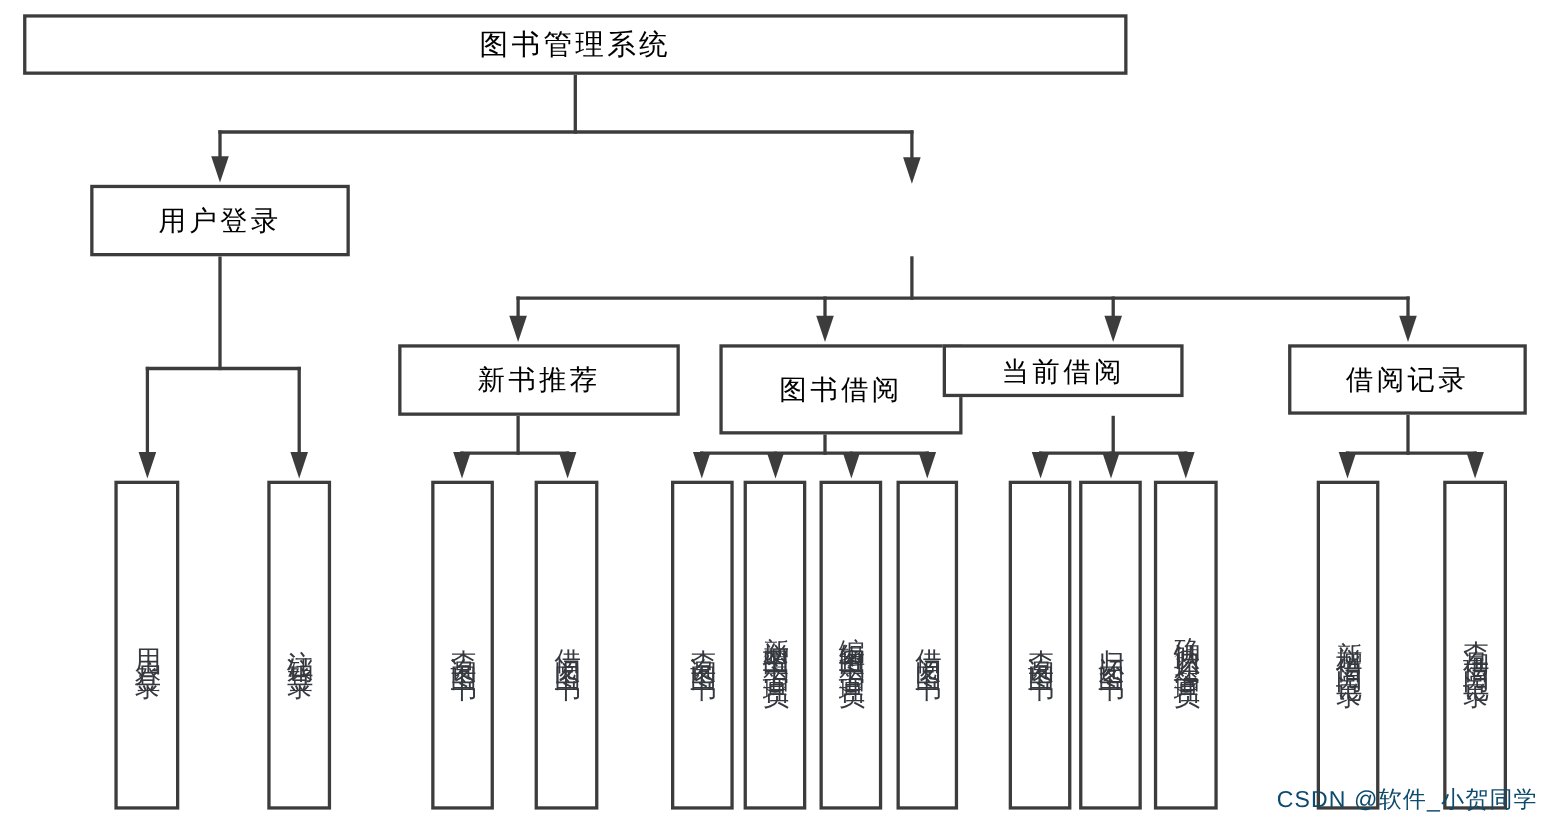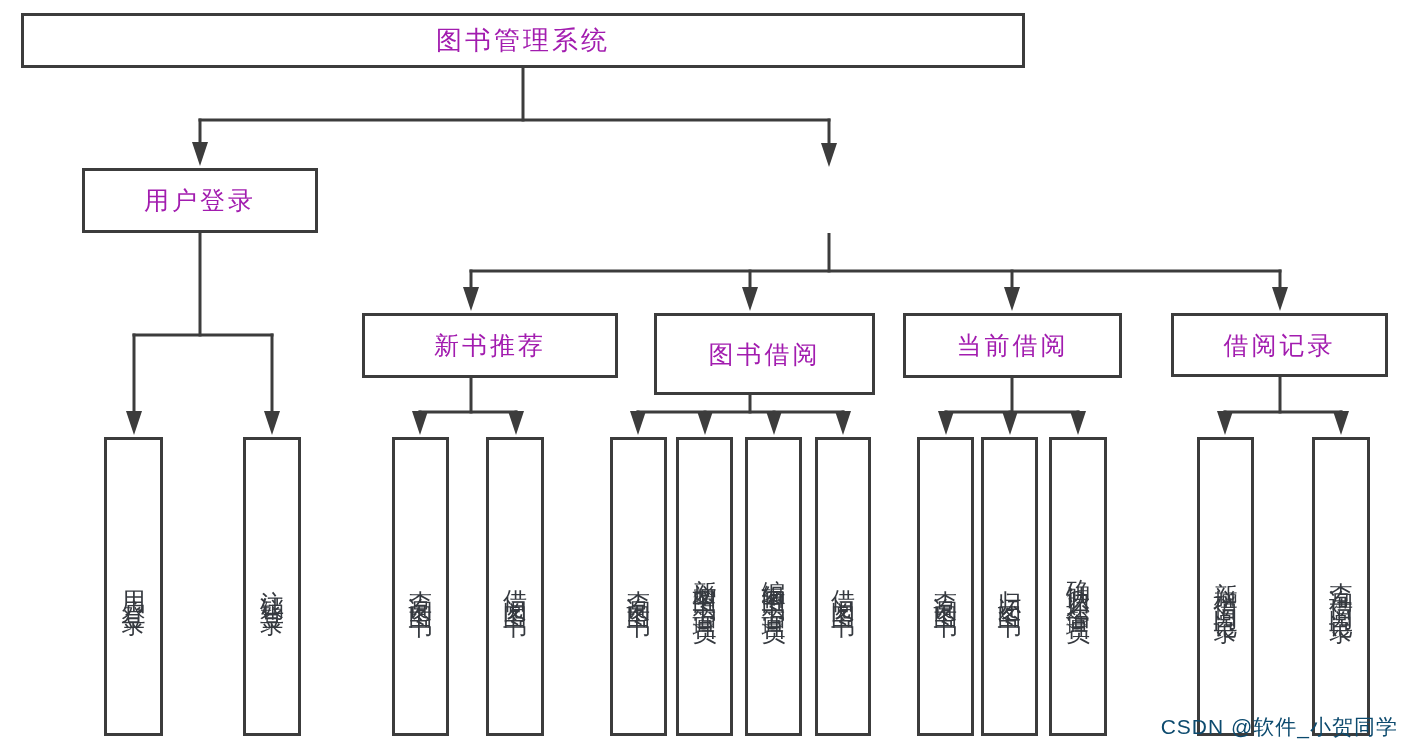--- a/index.html
+++ b/index.html
@@ -16,21 +16,21 @@
     position: absolute;
     z-index: 2;
     box-sizing: border-box;
     border: 3px solid #3c3c3c;
     background: #ffffff;
     display: flex;
     align-items: center;
     justify-content: center;
   }
   .htext {
-    color: #a21caf;
+    color: #000000;
     font-size: 25px;
     letter-spacing: 3px;
     white-space: nowrap;
   }
   .root .htext { font-size: 26px; }
   .vnode {
     position: absolute;
     z-index: 2;
     top: 437px;
     height: 299px;
@@ -150,21 +150,21 @@
   <div class="hnode" style="left:82px;top:168px;width:236px;height:65px">
     <span class="htext">用户登录</span>
   </div>
 
   <div class="hnode" style="left:362px;top:313px;width:256px;height:65px">
     <span class="htext">新书推荐</span>
   </div>
   <div class="hnode" style="left:654px;top:313px;width:221px;height:82px">
     <span class="htext">图书借阅</span>
   </div>
-  <div class="hnode" style="left:903px;top:313px;width:219px;height:65px">
+  <div class="hnode" style="left:857px;top:313px;width:219px;height:48px">
     <span class="htext">当前借阅</span>
   </div>
   <div class="hnode" style="left:1171px;top:313px;width:217px;height:64px">
     <span class="htext">借阅记录</span>
   </div>
 
   <div class="vnode" style="left:104px;width:59px">
     <span class="vtext">用户登录</span>
   </div>
   <div class="vnode" style="left:243px;width:58px">

